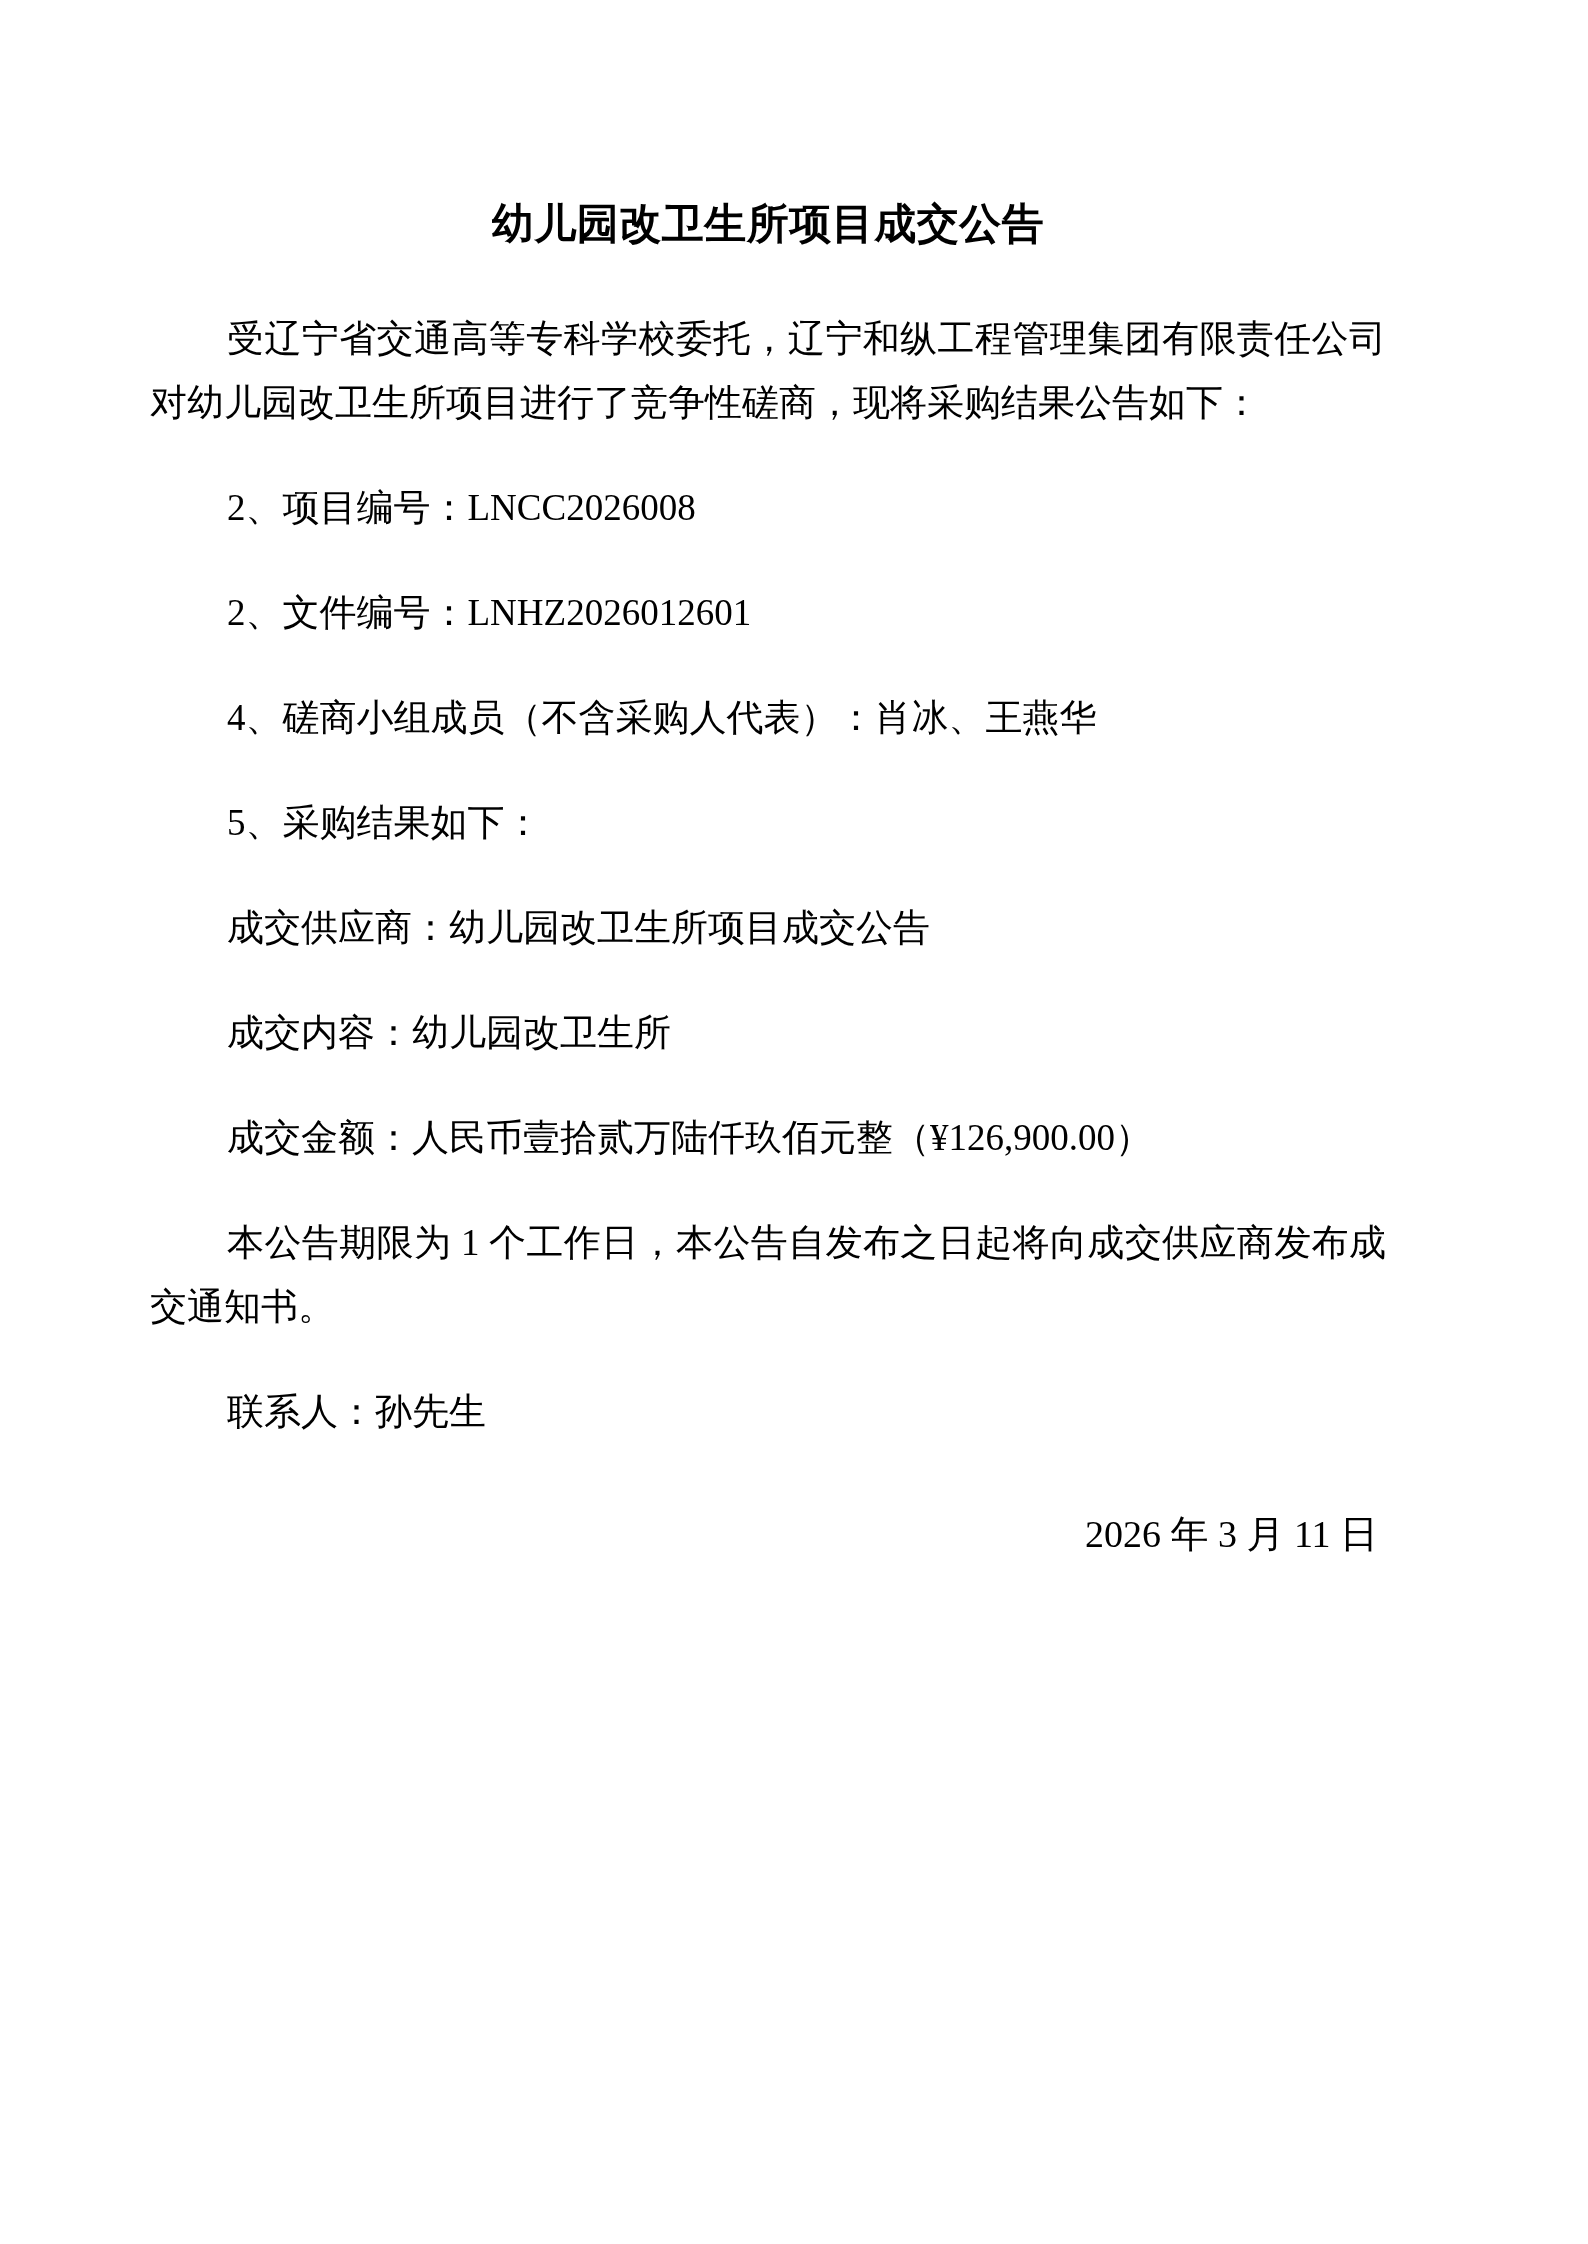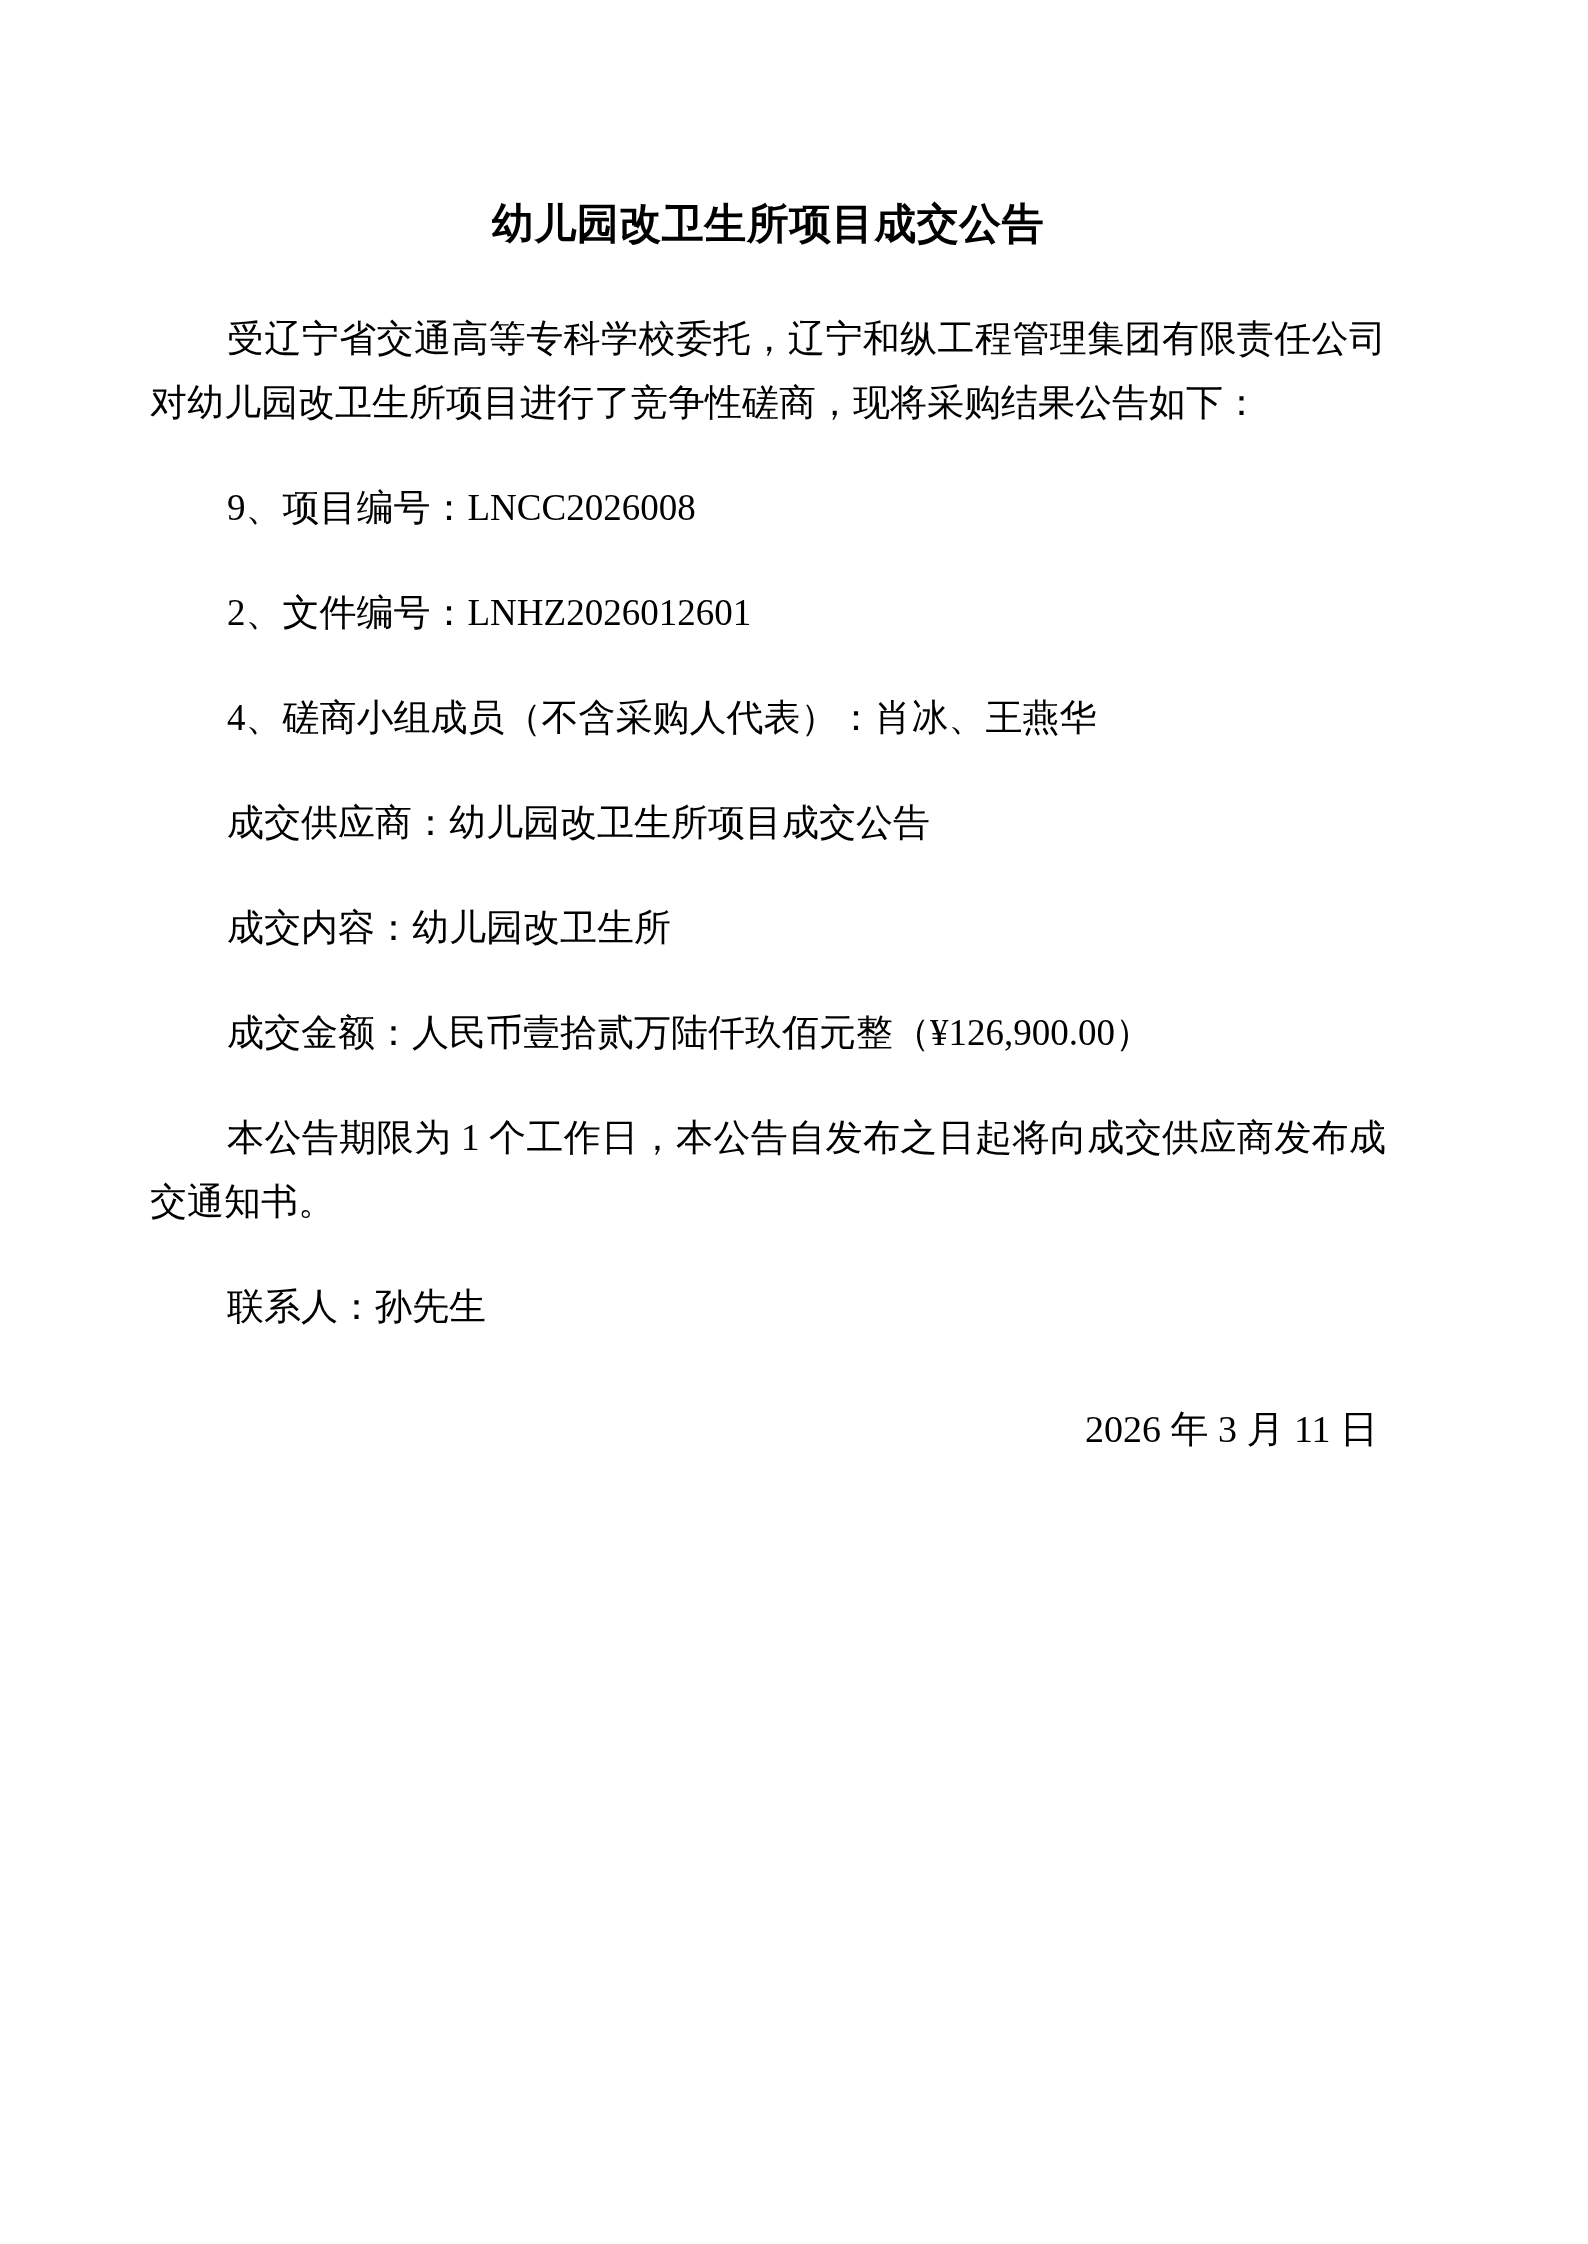--- a/index.html
+++ b/index.html
@@ -55,27 +55,28 @@
 </head>
 <body>
 
 <div class="page">
   <div class="content">
 
     <h1 class="doc-title">幼儿园改卫生所项目成交公告</h1>
 
     <p class="para intro">受辽宁省交通高等专科学校委托，辽宁和纵工程管理集团有限责任公司对幼儿园改卫生所项目进行了竞争性磋商，现将采购结果公告如下：</p>
 
-    <p class="para"><span>9、项目编号：</span><span>LNCC2026008</span></p>
+    <p class="para"><span>2、项目编号：</span><span>LNCC2026008</span></p>
 
     <p class="para"><span>2、文件编号：</span><span>LNHZ2026012601</span></p>
 
 
     <p class="para"><span>4、磋商小组成员（不含采购人代表）：</span><span>肖冰、王燕华</span></p>
 
+    <p class="para"><span>5、采购结果如下：</span><span></span></p>
 
     <p class="para"><span>成交供应商：</span><span>幼儿园改卫生所项目成交公告</span></p>
 
     <p class="para"><span>成交内容：</span><span>幼儿园改卫生所</span></p>
 
     <p class="para"><span>成交金额：</span><span>人民币壹拾贰万陆仟玖佰元整（¥126,900.00）</span></p>
 
     <p class="para">本公告期限为 1 个工作日，本公告自发布之日起将向成交供应商发布成交通知书。</p>
 
     <p class="para"><span>联系人：</span><span>孙先生</span></p>

